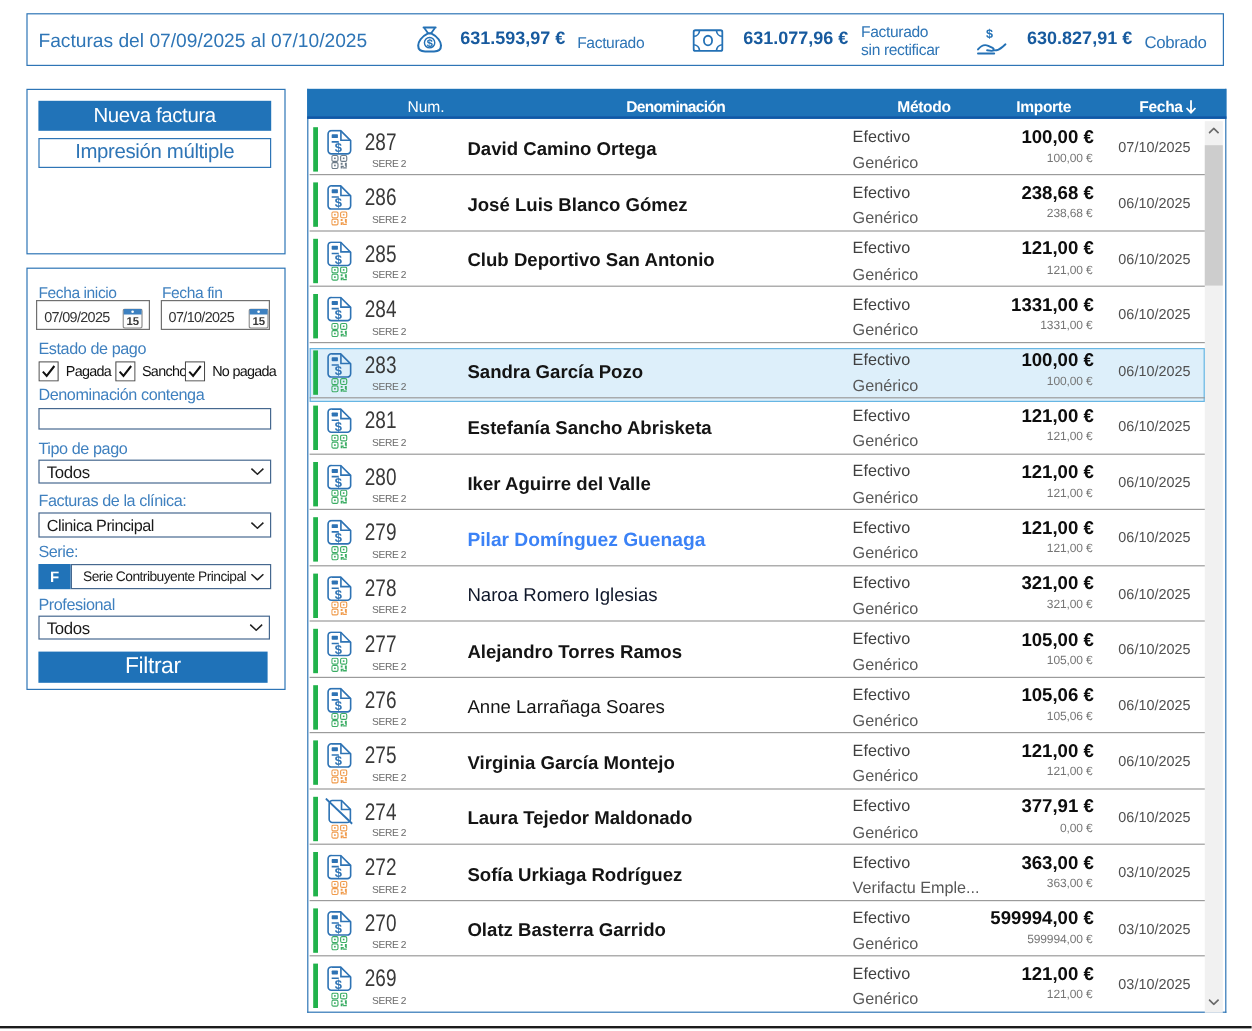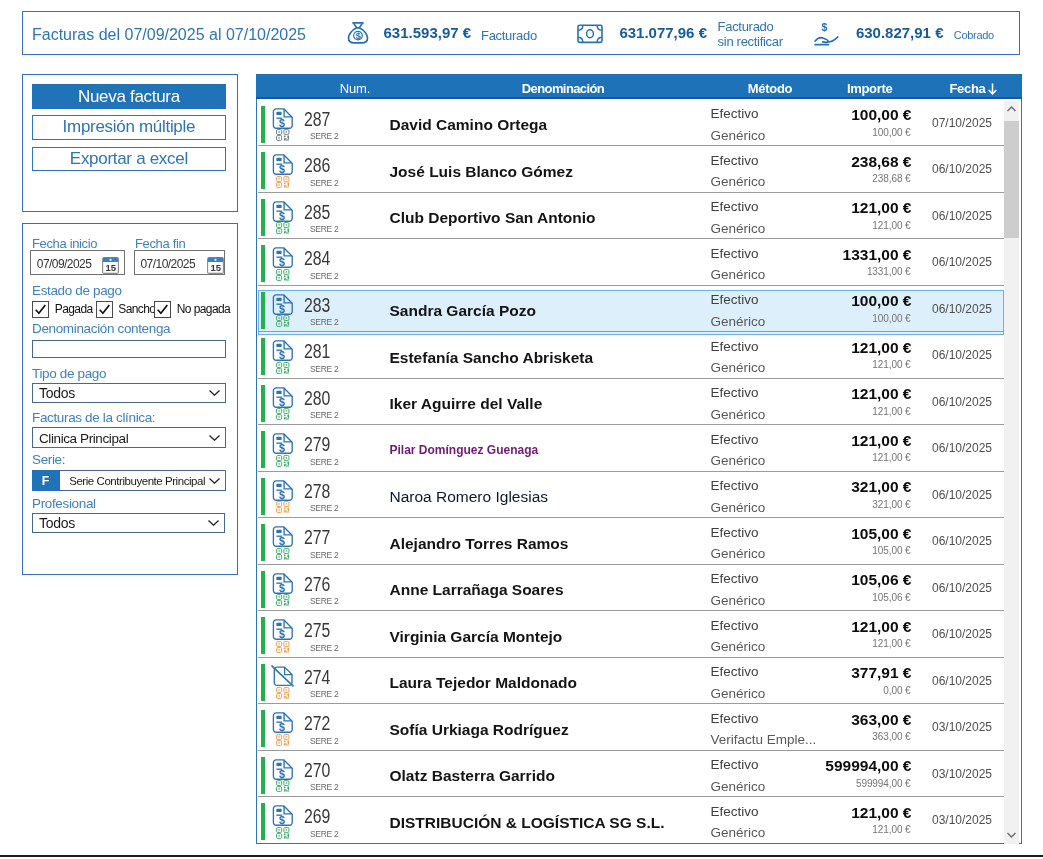--- a/index.html
+++ b/index.html
@@ -28,25 +28,24 @@
 </svg>
 <div class="a" style="left:619.4px;top:25.2px;font-size:15px;font-weight:bold;color:#175a9e;line-height:15px">631.077,96 €</div>
 <div class="a" style="left:717.6px;top:18.9px;font-size:13px;color:#2e75b6;letter-spacing:-.3px;line-height:15.6px">Facturado<br>sin rectificar</div>
 <svg class="a" style="left:812.5px;top:21.5px" width="27" height="26" viewBox="0 0 27 26">
 <text x="8.6" y="9.4" font-family="Liberation Sans" font-weight="bold" font-size="10.5" fill="#2471b5">$</text>
 <path d="M2 19.2 C4.4 16.1 7.8 15 10.6 16.2 L14.2 17.9 C15.7 18.6 15.1 20.6 13.4 20.4 L9.6 19.9" fill="none" stroke="#2471b5" stroke-width="1.6" stroke-linecap="round"></path>
 <path d="M14.8 19.9 C17.8 20.3 20.3 19 22.6 16.9 L24.9 14.9" fill="none" stroke="#2471b5" stroke-width="1.6" stroke-linecap="round"></path>
 <path d="M2 22.6 H15.5" stroke="#2471b5" stroke-width="1.6" stroke-linecap="round"></path>
 </svg>
 <div class="a" style="left:855.9px;top:25.2px;font-size:15px;font-weight:bold;color:#175a9e;line-height:15px">630.827,91 €</div>
-<div class="a" style="left:953.8px;top:28.9px;font-size:11px;color:#2e75b6;letter-spacing:-.3px;line-height:13px">Cobrado</div>
+<div class="a" style="left:953.8px;top:28.9px;font-size:14px;color:#2e75b6;letter-spacing:-.3px;line-height:13px">Cobrado</div>
 <div class="a" style="left:21.6px;top:73.8px;width:216px;height:138.5px;border:1px solid #2e75b6"></div>
 <div class="a ctr" style="left:32.2px;top:84.4px;width:193.4px;height:24.3px;background:#2173b8;color:#fff;font-size:17px;letter-spacing:-.3px">Nueva factura</div>
 <div class="a ctr" style="left:32.2px;top:115.3px;width:193.4px;height:24.3px;background:#fff;border:1px solid #2e75b6;color:#2e75b6;font-size:17px;letter-spacing:-.3px">Impresión múltiple</div>
-<div class="a ctr" style="left:32.2px;top:147px;width:193.4px;height:24.3px;background:#fff;border:1px solid #2e75b6;color:#2e75b6;font-size:17px;letter-spacing:-.3px">Exportar a excel</div>
 <div class="a" style="left:21.6px;top:223.4px;width:216px;height:351.6px;border:1px solid #2e75b6"></div>
 <div class="a lbl" style="left:32px;top:237.1px;font-size:13px">Fecha inicio</div>
 <div class="a lbl" style="left:135px;top:237.1px;font-size:13px">Fecha fin</div>
 <div class="a" style="left:30px;top:250px;width:94.8px;height:25.4px;border:1px solid #707070;background:#fff"></div>
 <div class="a" style="left:36.8px;top:258px;font-size:12px;letter-spacing:-.55px;color:#333;line-height:12px">07/09/2025</div>
 <svg class="a" style="left:102px;top:256.5px" width="17" height="17" viewBox="0 0 17 17">
 <rect x="0.6" y="0.6" width="15.8" height="15.8" rx="1.5" fill="#fdfdfd" stroke="#8a8a8a" stroke-width="1.1"></rect>
 <path d="M1 1.6 a1 1 0 0 1 1 -1 h13 a1 1 0 0 1 1 1 V5 H1 Z" fill="#3c80c0"></path>
 <circle cx="8.5" cy="2.8" r="1.1" fill="#fff"></circle>
 <text x="3.4" y="13.8" font-family="Liberation Sans" font-weight="bold" font-size="9.5" fill="#3a3a3a">15</text>
@@ -99,20 +98,21 @@
         <path d="M0.5 0.5 L5.5 5.2 L10.5 0.5" fill="none" stroke="#222" stroke-width="1.3"></path>
       </svg>
     </div>
 <div class="a lbl" style="left:32px;top:497.1px">Profesional</div>
 <div class="a" style="left:32px;top:513px;width:192.5px;height:20px;border:1px solid #46688f;background:#fff">
       <div style="position:absolute;left:6px;top:50%;transform:translateY(-50%);font-size:14px;letter-spacing:-0.3px;color:#1a1a1a">Todos</div>
       <svg width="11" height="6" viewBox="0 0 11 6" style="position:absolute;right:5px;top:50%;margin-top:-3px">
         <path d="M0.5 0.5 L5.5 5.2 L10.5 0.5" fill="none" stroke="#222" stroke-width="1.3"></path>
       </svg>
     </div>
+<div class="a ctr" style="left:32px;top:543.4px;width:190.7px;height:25.9px;background:#1f72b8;color:#fff;font-size:19px;letter-spacing:-.3px">Filtrar</div>
 <div class="a" style="left:256px;top:74.4px;width:765.5px;height:770px;border:1px solid #2e75b6;border-top:none"></div>
 <div class="a" style="left:256px;top:74.4px;width:765.5px;height:24.6px;background:#1e73b8;border-bottom:2px solid #1157a6"></div>
 <div class="a" style="left:295px;top:81.7px;width:120px;text-align:center;font-size:13px;font-weight:normal;color:#fff;letter-spacing:-0.1px;line-height:13px">Num.</div>
 <div class="a" style="left:503px;top:81.7px;width:120px;text-align:center;font-size:13px;font-weight:bold;color:#fff;letter-spacing:-0.6px;line-height:13px">Denominación</div>
 <div class="a" style="left:710px;top:81.7px;width:120px;text-align:center;font-size:13px;font-weight:bold;color:#fff;letter-spacing:-0.3px;line-height:13px">Método</div>
 <div class="a" style="left:809.7px;top:81.7px;width:120px;text-align:center;font-size:13px;font-weight:bold;color:#fff;letter-spacing:-0.3px;line-height:13px">Importe</div>
 <div class="a" style="left:907.5px;top:81.7px;width:120px;text-align:center;font-size:13px;font-weight:bold;color:#fff;letter-spacing:-0.3px;line-height:13px">Fecha</div>
 <svg class="a" style="left:988px;top:82.5px" width="9" height="12" viewBox="0 0 9 12">
       <path d="M4.5 0.5 V10.5 M0.8 7 L4.5 10.9 L8.2 7" fill="none" stroke="#fff" stroke-width="1.5"></path>
     </svg>
@@ -325,21 +325,21 @@
 <rect x="0.55" y="0.55" width="5.1" height="4.9" rx="1.2" fill="none" stroke="#3aac63" stroke-width="0.95"></rect>
 <rect x="2.4" y="2.25" width="1.35" height="1.35" fill="#3aac63"></rect>
 <rect x="7.85" y="0.55" width="5.1" height="4.9" rx="1.2" fill="none" stroke="#3aac63" stroke-width="0.95"></rect>
 <rect x="9.7" y="2.25" width="1.35" height="1.35" fill="#3aac63"></rect>
 <rect x="0.55" y="6.55" width="5.1" height="4.9" rx="1.2" fill="none" stroke="#3aac63" stroke-width="0.95"></rect>
 <rect x="2.4" y="8.25" width="1.35" height="1.35" fill="#3aac63"></rect>
 <path d="M7.9 6.6 h1.6 v1.6 h-1.6 z M11.4 6.6 h1.6 v2.6 h-1.6 z M7.9 9.2 h2.6 v1 h-2.6 z M7.9 10.2 h1.6 v1.3 h-1.6 z M9.9 10.4 h3.1 v1.1 h-3.1 z M11.9 8.8 h1.1 v1.3 h-1.1 z" fill="#3aac63"></path>
 </svg>
 <div class="a" style="left:46px;top:9px;font-size:20px;color:#383838;line-height:20px;transform:scaleX(.79);transform-origin:0 0">279</div>
 <div class="a" style="left:52.5px;top:32.6px;font-size:8.5px;letter-spacing:-.3px;color:#6a6a6a;line-height:8.5px">SERE 2</div>
-<div class="a" style="left:132px;top:17.5px;font-size:12px;font-weight:bold;color:#701a75;line-height:15.5px">Pilar Domínguez Guenaga</div>
+<div class="a" style="left:132px;top:17.5px;font-size:16px;font-weight:bold;color:#3b82f6;line-height:15.5px">Pilar Domínguez Guenaga</div>
 <div class="a" style="left:453px;top:7.7px;font-size:13.5px;color:#404040;line-height:13.5px">Efectivo</div>
 <div class="a" style="left:453px;top:29.1px;font-size:13.5px;color:#585858;line-height:13.5px">Genérico</div>
 <div class="a" style="left:454px;top:7.8px;width:200px;text-align:right;font-size:15.5px;font-weight:bold;color:#0d0d0d;line-height:15.5px">121,00 €</div>
 <div class="a" style="left:453px;top:28.2px;width:200px;text-align:right;font-size:10px;letter-spacing:-.1px;color:#757575;line-height:10px">121,00 €</div>
 <div class="a" style="left:644.5px;top:17px;width:120px;text-align:center;font-size:12px;color:#4f4f4f;line-height:12px">06/10/2025</div>
 </div>
 <div class="a" style="z-index:3;left:257.5px;top:470.8px;width:746px;height:1px;background:#9b9b9b"></div>
 <div class="a" style="z-index:2;left:257.5px;top:471.7px;width:746px;height:46.5px">
 <div class="a" style="left:3.5px;top:6px;width:3.6px;height:37px;background:#21b24b"></div>
 <svg class="a" style="left:14.5px;top:8.2px" width="22" height="22" viewBox="0 0 22 22">
@@ -409,21 +409,21 @@
 <rect x="0.55" y="0.55" width="5.1" height="4.9" rx="1.2" fill="none" stroke="#3aac63" stroke-width="0.95"></rect>
 <rect x="2.4" y="2.25" width="1.35" height="1.35" fill="#3aac63"></rect>
 <rect x="7.85" y="0.55" width="5.1" height="4.9" rx="1.2" fill="none" stroke="#3aac63" stroke-width="0.95"></rect>
 <rect x="9.7" y="2.25" width="1.35" height="1.35" fill="#3aac63"></rect>
 <rect x="0.55" y="6.55" width="5.1" height="4.9" rx="1.2" fill="none" stroke="#3aac63" stroke-width="0.95"></rect>
 <rect x="2.4" y="8.25" width="1.35" height="1.35" fill="#3aac63"></rect>
 <path d="M7.9 6.6 h1.6 v1.6 h-1.6 z M11.4 6.6 h1.6 v2.6 h-1.6 z M7.9 9.2 h2.6 v1 h-2.6 z M7.9 10.2 h1.6 v1.3 h-1.6 z M9.9 10.4 h3.1 v1.1 h-3.1 z M11.9 8.8 h1.1 v1.3 h-1.1 z" fill="#3aac63"></path>
 </svg>
 <div class="a" style="left:46px;top:9px;font-size:20px;color:#383838;line-height:20px;transform:scaleX(.79);transform-origin:0 0">276</div>
 <div class="a" style="left:52.5px;top:32.6px;font-size:8.5px;letter-spacing:-.3px;color:#6a6a6a;line-height:8.5px">SERE 2</div>
-<div class="a" style="left:132px;top:17.5px;font-size:15.5px;font-weight:bold;color:#141414;line-height:15.5px">Anne Larrañaga Soares</div>
+<div class="a" style="left:132px;top:17.5px;font-size:15.5px;font-weight:normal;color:#141414;line-height:15.5px">Anne Larrañaga Soares</div>
 <div class="a" style="left:453px;top:7.7px;font-size:13.5px;color:#404040;line-height:13.5px">Efectivo</div>
 <div class="a" style="left:453px;top:29.1px;font-size:13.5px;color:#585858;line-height:13.5px">Genérico</div>
 <div class="a" style="left:454px;top:7.8px;width:200px;text-align:right;font-size:15.5px;font-weight:bold;color:#0d0d0d;line-height:15.5px">105,06 €</div>
 <div class="a" style="left:453px;top:28.2px;width:200px;text-align:right;font-size:10px;letter-spacing:-.1px;color:#757575;line-height:10px">105,06 €</div>
 <div class="a" style="left:644.5px;top:17px;width:120px;text-align:center;font-size:12px;color:#4f4f4f;line-height:12px">06/10/2025</div>
 </div>
 <div class="a" style="z-index:3;left:257.5px;top:610.3000000000001px;width:746px;height:1px;background:#9b9b9b"></div>
 <div class="a" style="z-index:2;left:257.5px;top:611.2px;width:746px;height:46.5px">
 <div class="a" style="left:3.5px;top:6px;width:3.6px;height:37px;background:#21b24b"></div>
 <svg class="a" style="left:14.5px;top:8.2px" width="22" height="22" viewBox="0 0 22 22">
@@ -547,21 +547,20 @@
 <rect x="0.55" y="0.55" width="5.1" height="4.9" rx="1.2" fill="none" stroke="#3aac63" stroke-width="0.95"></rect>
 <rect x="2.4" y="2.25" width="1.35" height="1.35" fill="#3aac63"></rect>
 <rect x="7.85" y="0.55" width="5.1" height="4.9" rx="1.2" fill="none" stroke="#3aac63" stroke-width="0.95"></rect>
 <rect x="9.7" y="2.25" width="1.35" height="1.35" fill="#3aac63"></rect>
 <rect x="0.55" y="6.55" width="5.1" height="4.9" rx="1.2" fill="none" stroke="#3aac63" stroke-width="0.95"></rect>
 <rect x="2.4" y="8.25" width="1.35" height="1.35" fill="#3aac63"></rect>
 <path d="M7.9 6.6 h1.6 v1.6 h-1.6 z M11.4 6.6 h1.6 v2.6 h-1.6 z M7.9 9.2 h2.6 v1 h-2.6 z M7.9 10.2 h1.6 v1.3 h-1.6 z M9.9 10.4 h3.1 v1.1 h-3.1 z M11.9 8.8 h1.1 v1.3 h-1.1 z" fill="#3aac63"></path>
 </svg>
 <div class="a" style="left:46px;top:9px;font-size:20px;color:#383838;line-height:20px;transform:scaleX(.79);transform-origin:0 0">269</div>
 <div class="a" style="left:52.5px;top:32.6px;font-size:8.5px;letter-spacing:-.3px;color:#6a6a6a;line-height:8.5px">SERE 2</div>
-<div class="a" style="left:132px;top:17.5px;font-size:15.5px;font-weight:bold;color:#141414;line-height:15.5px">DISTRIBUCIÓN &amp; LOGÍSTICA SG S.L.</div>
 <div class="a" style="left:453px;top:7.7px;font-size:13.5px;color:#404040;line-height:13.5px">Efectivo</div>
 <div class="a" style="left:453px;top:29.1px;font-size:13.5px;color:#585858;line-height:13.5px">Genérico</div>
 <div class="a" style="left:454px;top:7.8px;width:200px;text-align:right;font-size:15.5px;font-weight:bold;color:#0d0d0d;line-height:15.5px">121,00 €</div>
 <div class="a" style="left:453px;top:28.2px;width:200px;text-align:right;font-size:10px;letter-spacing:-.1px;color:#757575;line-height:10px">121,00 €</div>
 <div class="a" style="left:644.5px;top:17px;width:120px;text-align:center;font-size:12px;color:#4f4f4f;line-height:12px">03/10/2025</div>
 </div>
 <div class="a" style="left:1004.1px;top:101px;width:15.2px;height:742.5px;background:#f1f1f1"></div>
 <div class="a" style="left:1004.1px;top:120.5px;width:15.2px;height:117.5px;background:#cdcdcd"></div>
 <svg class="a" style="left:1007.2px;top:106px" width="9" height="6" viewBox="0 0 9 6">
       <path d="M0.5 5 L4.5 1 L8.5 5" fill="none" stroke="#6a6a6a" stroke-width="1.4"></path>

